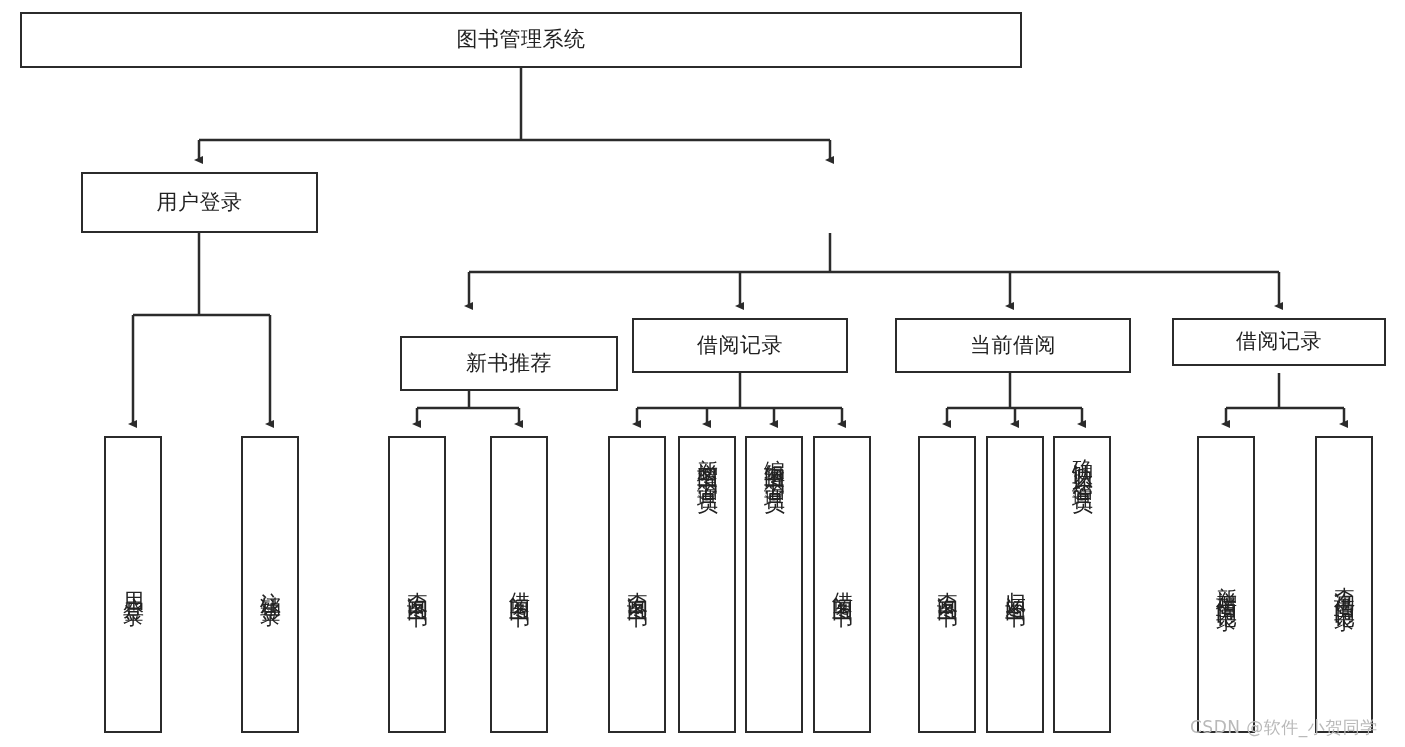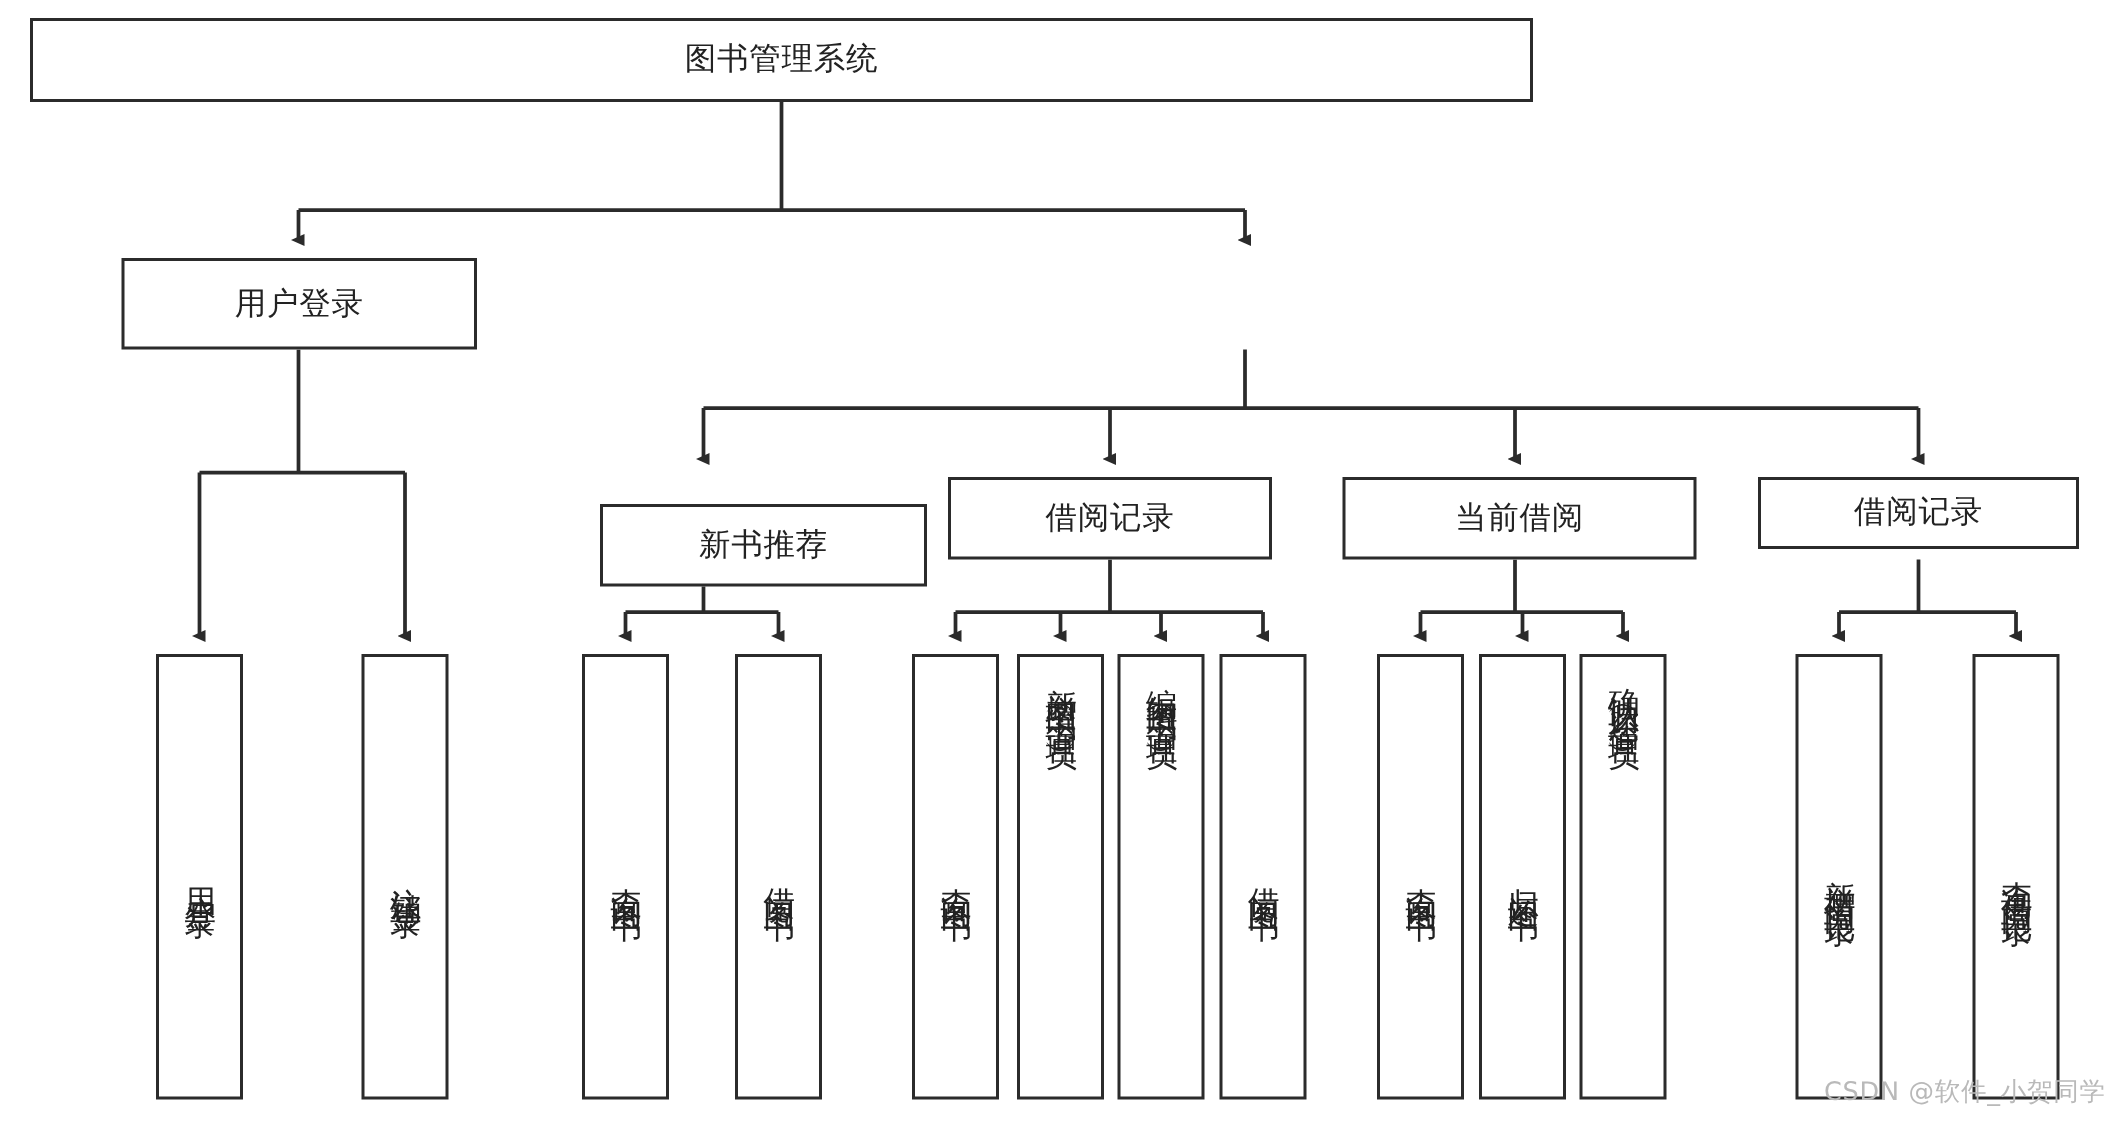--- a/index.html
+++ b/index.html
@@ -196,15 +196,15 @@
   <div class="node vert" id="node-leaf-10" style="left: 1053px; top: 436px; width: 58px; height: 297px;">
     <span class="label">确认归还（管理员）</span>
   </div>
   <div class="node vert midtext" id="node-leaf-11" style="left: 1197px; top: 436px; width: 58px; height: 297px;">
     <span class="label">新增借阅记录</span>
   </div>
   <div class="node vert midtext" id="node-leaf-12" style="left: 1315px; top: 436px; width: 58px; height: 297px;">
     <span class="label">查询借阅记录</span>
   </div>
 
-  <div class="watermark" style="left: 1216px; top: 716px;">CSDN @软件_小贺同学</div>
+  <div class="watermark" style="left: 1190px; top: 716px;">CSDN @软件_小贺同学</div>
 
 </div>
 
 </body></html>

